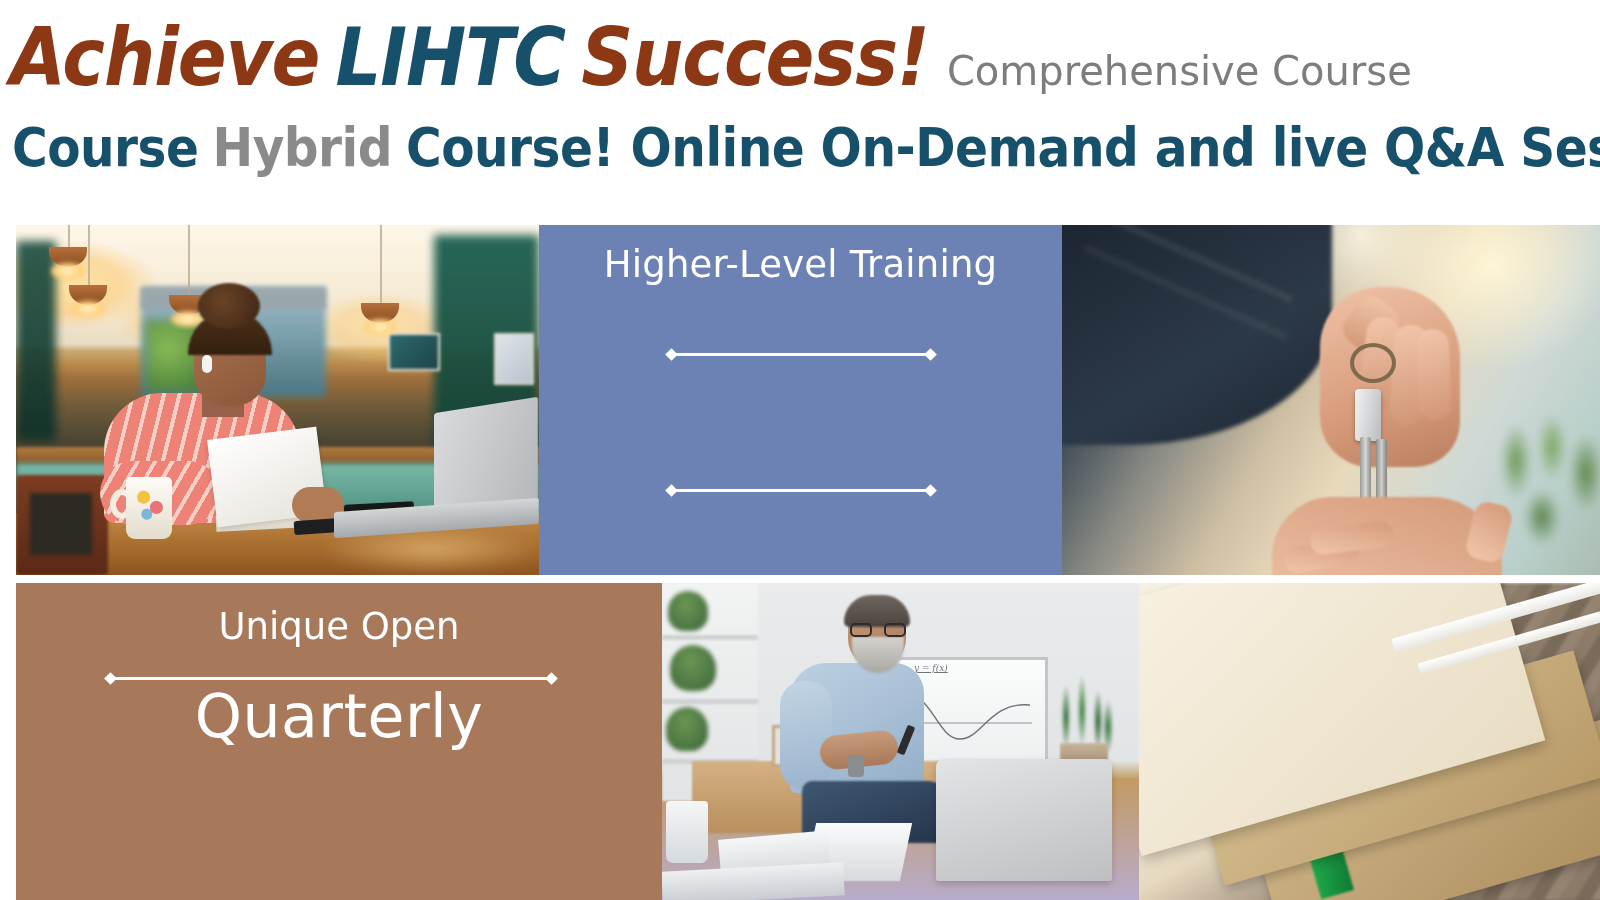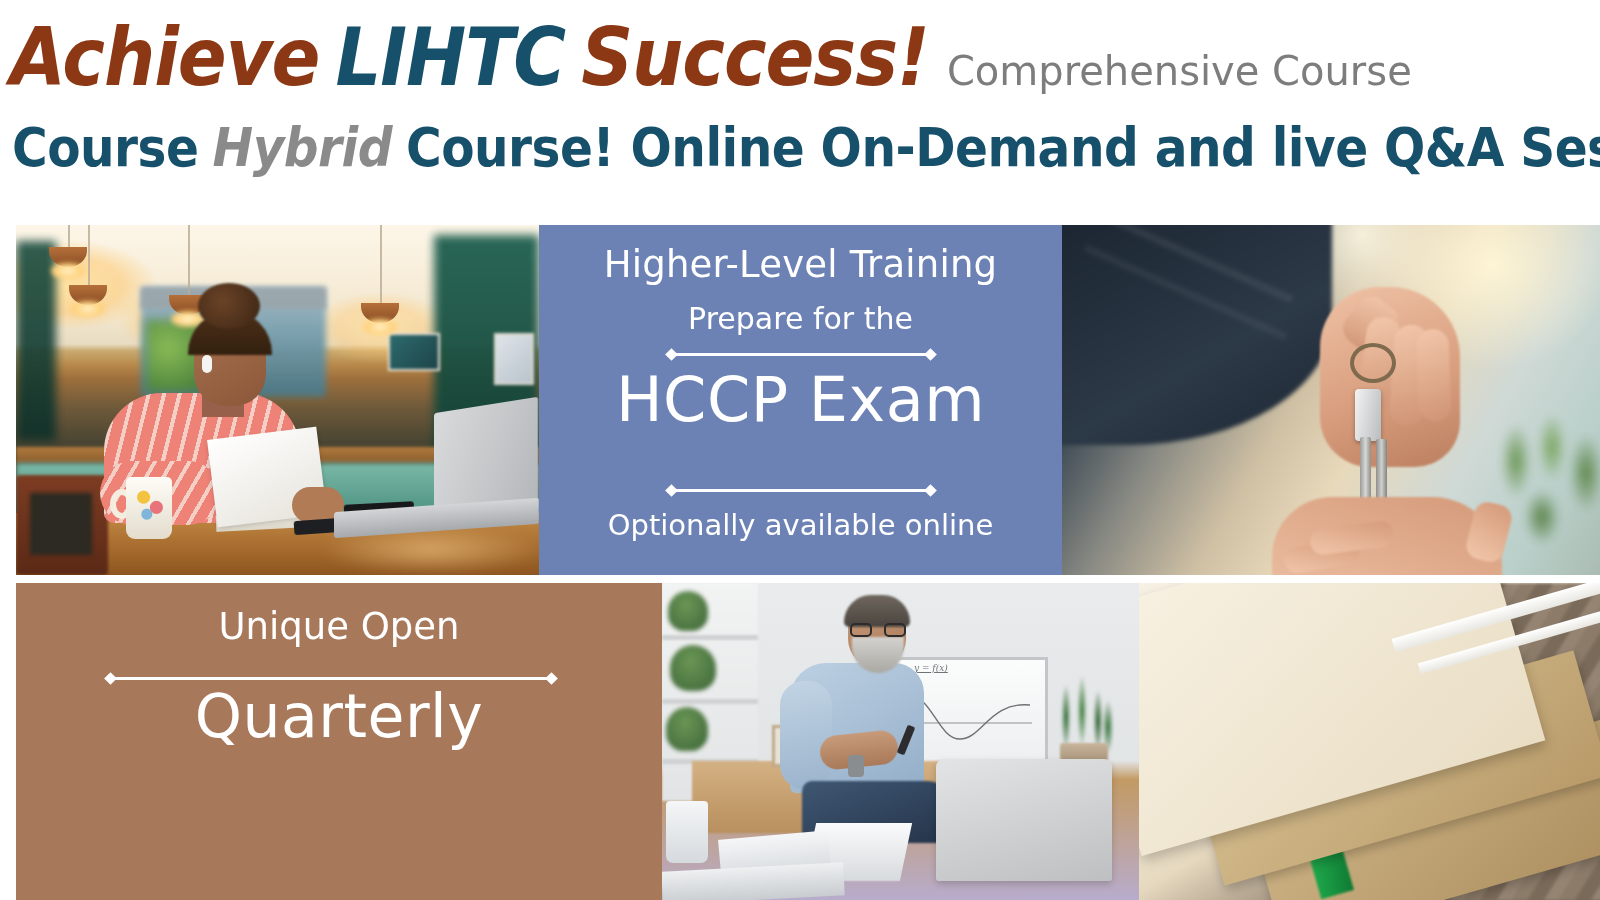--- a/index.html
+++ b/index.html
@@ -40,21 +40,21 @@
   #subheadline{
     position:absolute; left:0; top:112px; width:1600px; height:72px;
     white-space:nowrap; line-height:72px;
   }
   .sh{
     font-family:"DejaVu Sans Condensed","Liberation Sans Narrow","Liberation Sans", sans-serif;
     font-weight:bold; font-size:54px; color:#17506B;
     display:inline-block; vertical-align:baseline; letter-spacing:-0.5px;
   }
   #sh-a{ margin-left:12px; }
-  #sh-hybrid{ color:#8A8A8A; font-style:italic; margin-left:14px;text-align:center; }
+  #sh-hybrid{ color:#8A8A8A; margin-left:14px;text-align:center; }
   #sh-b{ margin-left:14px; }
 
   
   #grid{ position:absolute; left:16px; top:225px; width:1600px; height:675px; }
 
   .cell{ position:absolute; overflow:hidden; }
 
   
   #photo-woman{ left:0; top:0; width:523px; height:350px;
     background:
@@ -357,33 +357,30 @@
     <div class="mug"></div>
     <div class="mugart"></div>
     <div class="remote"></div>
     <div class="phone"></div>
     <div class="laptop-screen"></div>
     <div class="laptop-base"></div>
   </div>
 
   <div class="cell" id="panel-hccp">
     <div class="panel-txt" id="hccp-line1">Higher-Level Training</div>
-    <div class="panel-txt" id="hccp-line2">Prepare for the</div>
     <div class="divider" id="hccp-div1">
       <span class="dia"></span>
       <span class="bar"></span>
       <span class="dia"></span>
     </div>
-    <div class="panel-txt" id="hccp-big">HCCP Exam</div>
     <div class="divider" id="hccp-div2">
       <span class="dia"></span>
       <span class="bar"></span>
       <span class="dia"></span>
     </div>
-    <div class="panel-txt" id="hccp-line4">Optionally available online</div>
   </div>
 
   <div class="cell" id="photo-keys">
     <div class="sleeve"></div>
     <div class="sleeve-fold"></div>
     <div class="sleeve-fold2"></div>
     <div class="hand-top"></div>
     <div class="finger thumb"></div>
     <div class="finger f1"></div>
     <div class="finger f2"></div>

